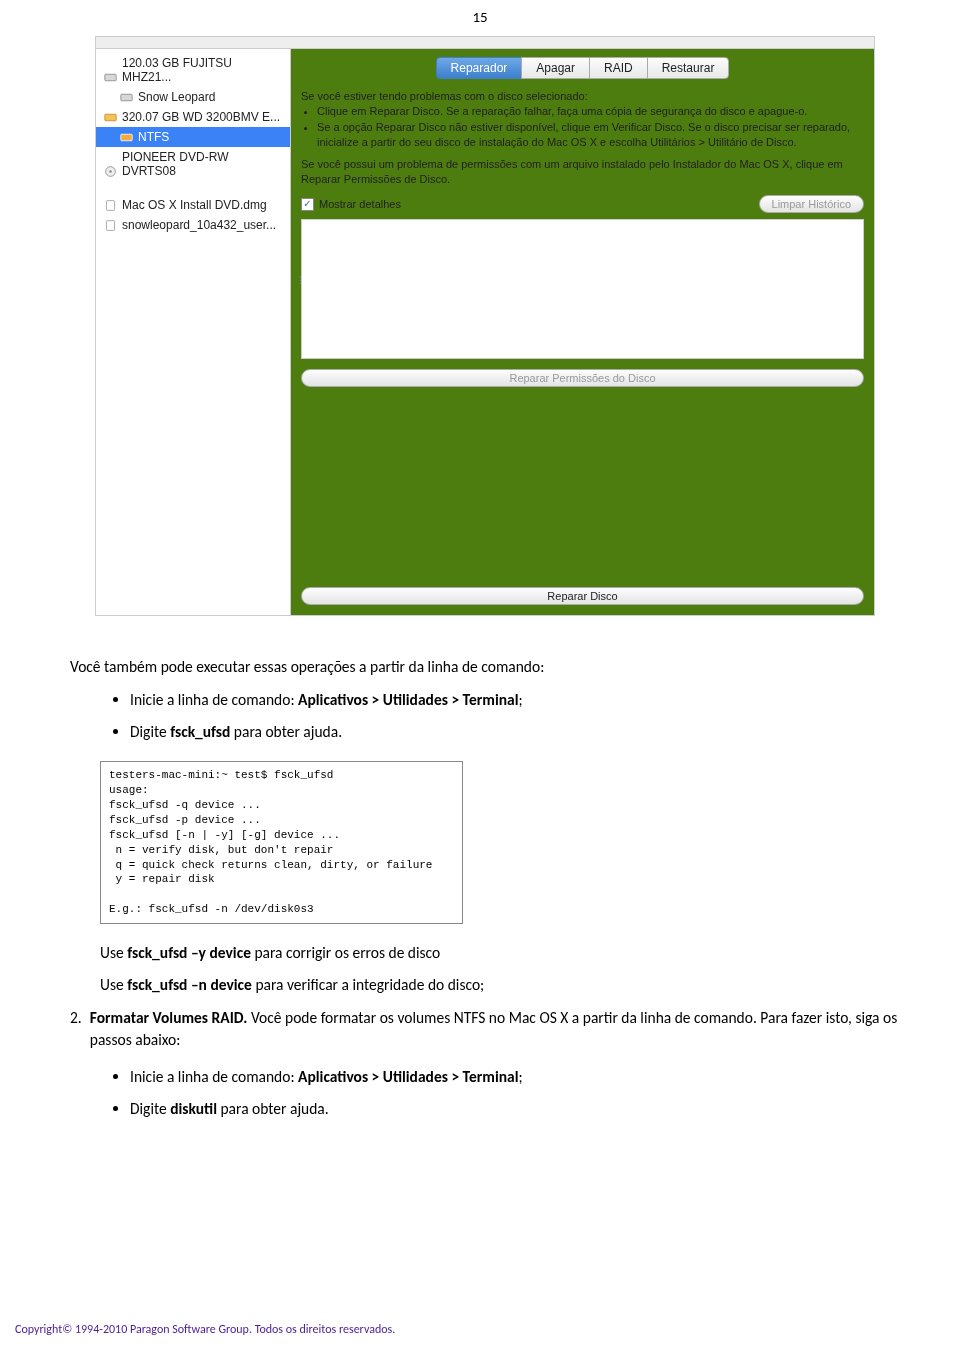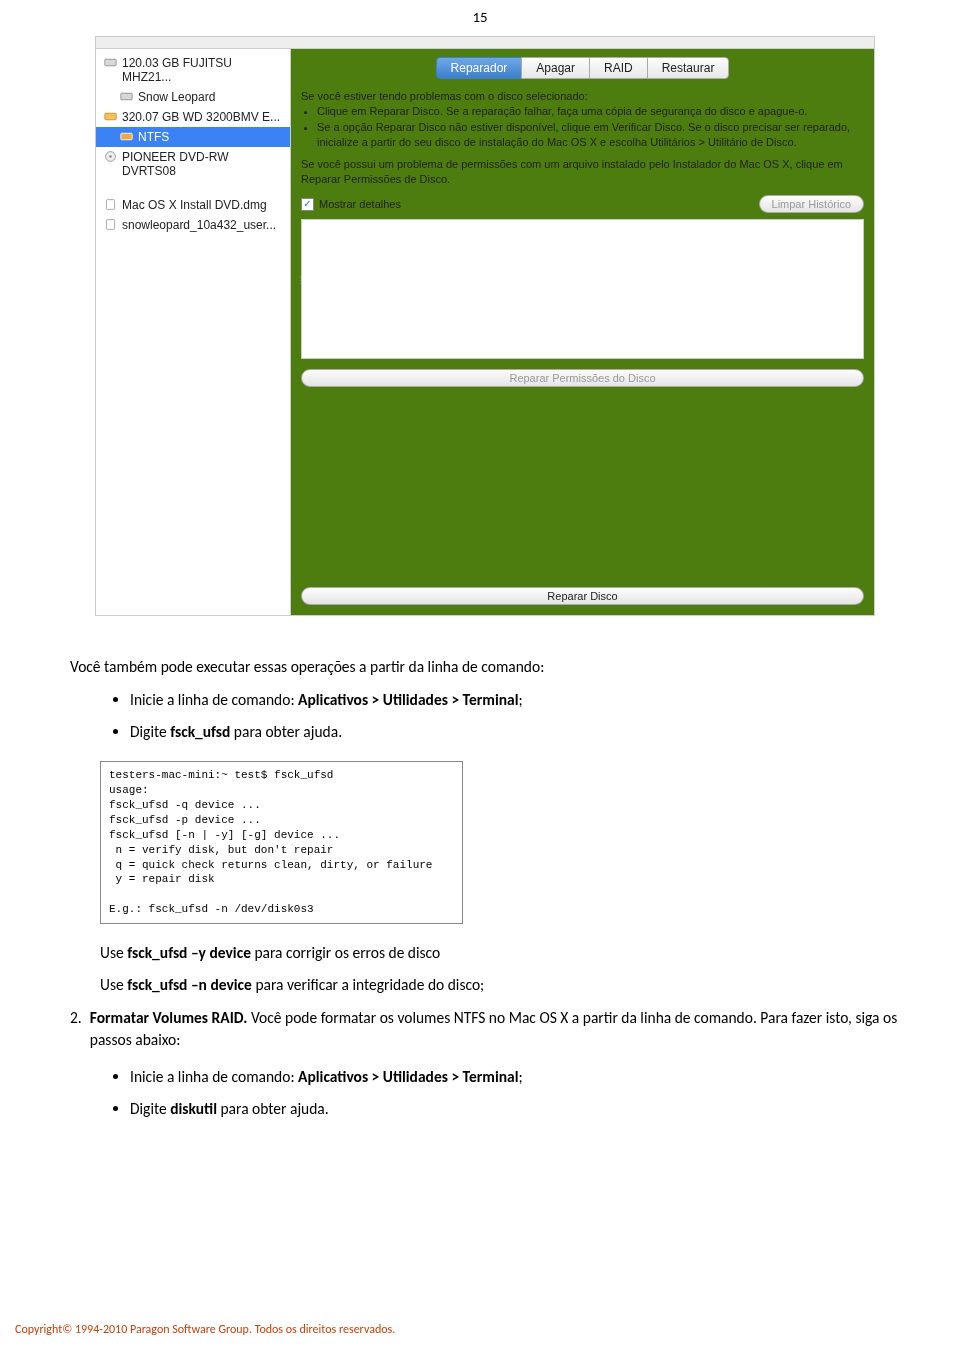--- a/index.html
+++ b/index.html
@@ -30,21 +30,21 @@
   .panel-body { display: flex; }
   .sidebar {
     width: 195px;
     background: #fff;
     border-right: 1px solid #ccc;
     padding: 4px 0;
     font-size: 12px;
   }
   .sb-item {
     display: flex;
-    align-items: flex-start;
+    align-items: flex-end;
     gap: 5px;
     padding: 3px 8px;
   }
   .sb-item.indented { padding-left: 24px; }
   .sb-item.selected { background: #3b82f6; color: #fff; }
   .sb-spacer { height: 14px; }
   .ico { width: 13px; height: 13px; display: inline-flex; align-items: center; justify-content: center; }
   .ico svg { width: 13px; height: 13px; }
   .main {
     flex: 1;
@@ -141,21 +141,21 @@
     white-space: pre;
   }
 
   .indent-p { padding-left: 30px; margin-bottom: 10px; }
 
   .footer {
     position: absolute;
     bottom: 20px;
     left: 15px;
     font-size: 12px;
-    color: #c2410c;
+    color: #4c1d95;
   }
 </style>
 </head>
 <body>
 
 <div class="page-number">15</div>
 
 <div class="screenshot1">
   <div class="panel-hdr"></div>
   <div class="panel-body">

